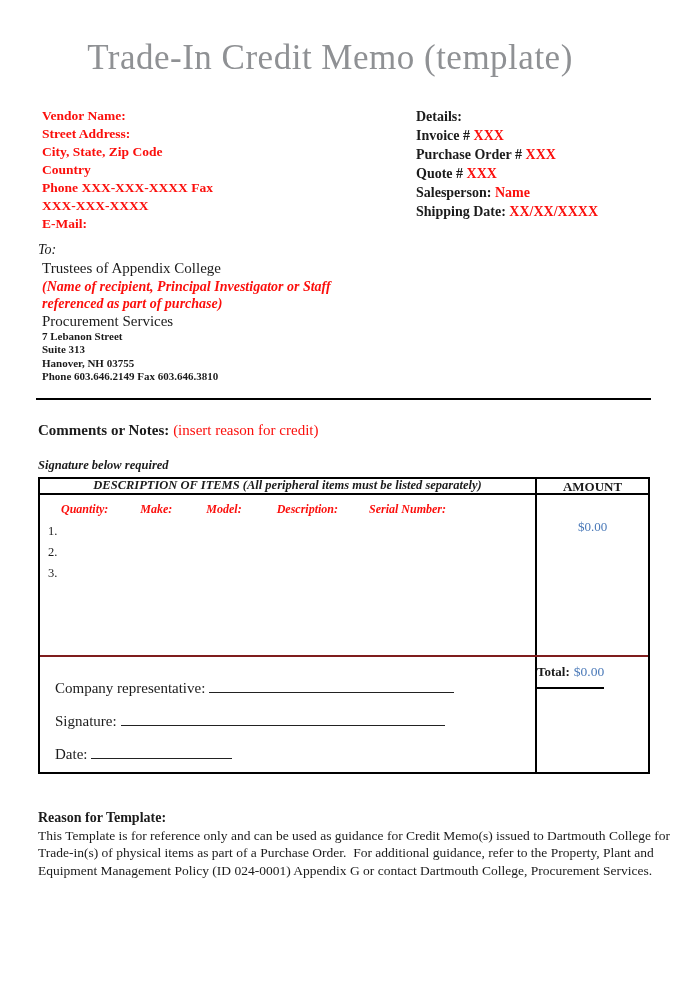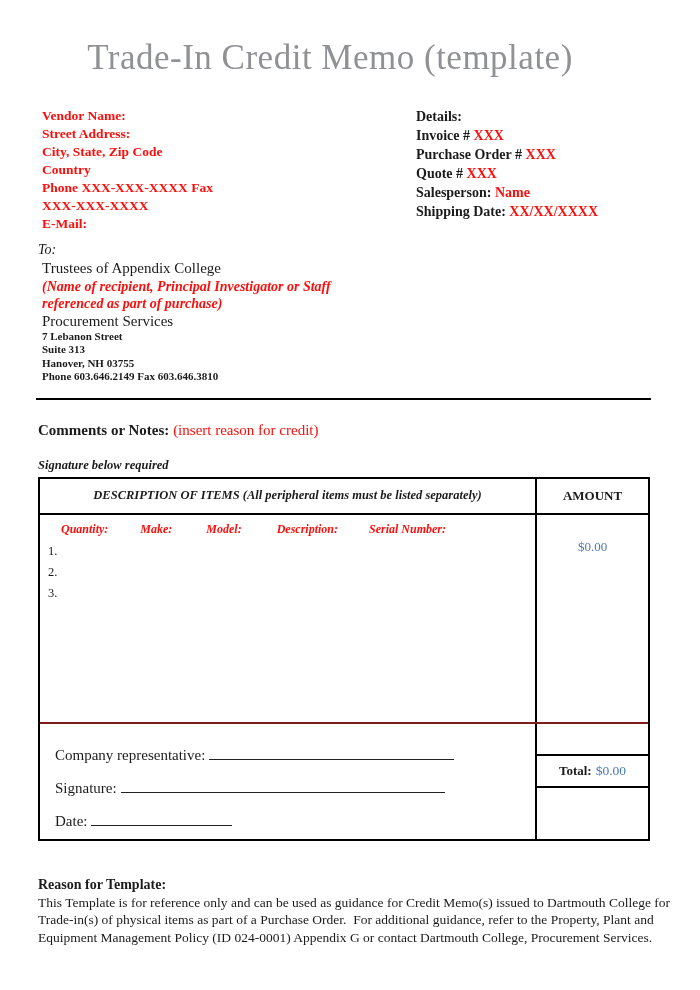--- a/index.html
+++ b/index.html
@@ -27,38 +27,38 @@
   .comments { margin-top:20px; font-size:15px; line-height:20px; }
   .comments .lbl { font-weight:bold; }
   .comments .val { color:#fb0f0c; }
 
   .sig-note { margin-top:18px; font-size:12.5px; font-style:italic; font-weight:600; }
 
   .memo-table { margin-top:4px; width:612px; border:2px solid #000; }
   .t-row { display:flex; }
   .desc-col { width:497px; border-right:2px solid #000; }
   .amt-col { flex:1; }
-  .t-head { border-bottom:2px solid #000; height:36px; align-items:center; }
+  .t-head { border-bottom:2px solid #000; height:16px; }
   .t-head .desc-col { font-weight:bold; font-style:italic; font-size:12.5px; text-align:center; height:100%; display:flex; align-items:center; justify-content:center; }
   .t-head .amt-col { font-weight:bold; font-size:13px; text-align:center; }
-  .t-items { height:207px; }
+  .t-items { height:160px; }
   .item-labels { display:flex; color:#fb0f0c; font-style:italic; font-weight:600; font-size:12px; padding-top:7px; }
   .item-labels span:nth-child(1){ margin-left:21px; }
   .item-labels span:nth-child(2){ margin-left:32px; }
   .item-labels span:nth-child(3){ margin-left:34px; }
   .item-labels span:nth-child(4){ margin-left:35px; }
   .item-labels span:nth-child(5){ margin-left:31px; }
   .item-numbers { padding-left:8px; padding-top:4px; font-size:12.5px; line-height:21px; }
   .t-items .amt-col { text-align:center; padding-top:24px; font-size:13px; color:#4a79b8; }
   .t-sig { border-top:2px solid #7f1d1d; height:117px; }
   .t-sig .desc-col { padding:23px 0 0 15px; font-size:15px; }
   .sig-line-row { margin-bottom:16px; white-space:nowrap; }
   .uline { display:inline-block; border-bottom:1.5px solid #222; height:12px; margin-left:4px; }
   .ul-rep { width:245px; } .ul-sig { width:324px; } .ul-date { width:141px; }
-  .t-sig .amt-col { display:flex; flex-direction:column;border-radius:31px; }
+  .t-sig .amt-col { display:flex; flex-direction:row;border-radius:31px; }
   .cell-blank-top { height:32px; border-bottom:2px solid #000; }
   .cell-total { height:32px; border-bottom:2px solid #000; display:flex; align-items:center; justify-content:center; font-size:13px; }
   .cell-total .lbl { font-weight:bold; }
   .cell-total .val { color:#4a79b8; font-size:13.5px; margin-left:4px; }
   .cell-blank-bottom { flex:1; }
 
   .footer { margin-top:35px; }
   .footer-heading { font-weight:bold; font-size:14px; line-height:18px; }
   .footer-body { font-size:13.5px; line-height:17.5px; width:632px; }
 </style>

